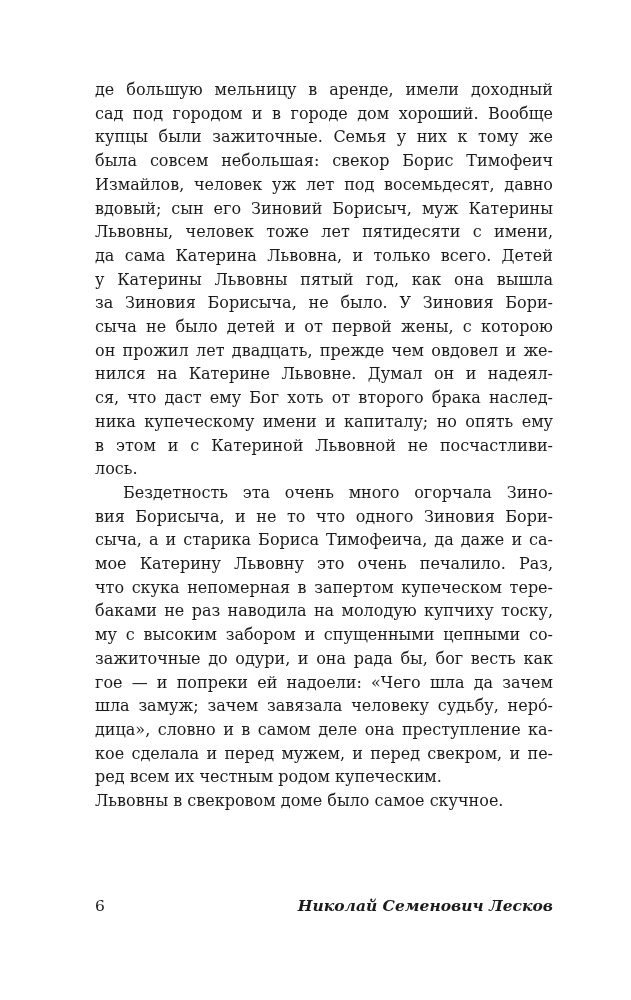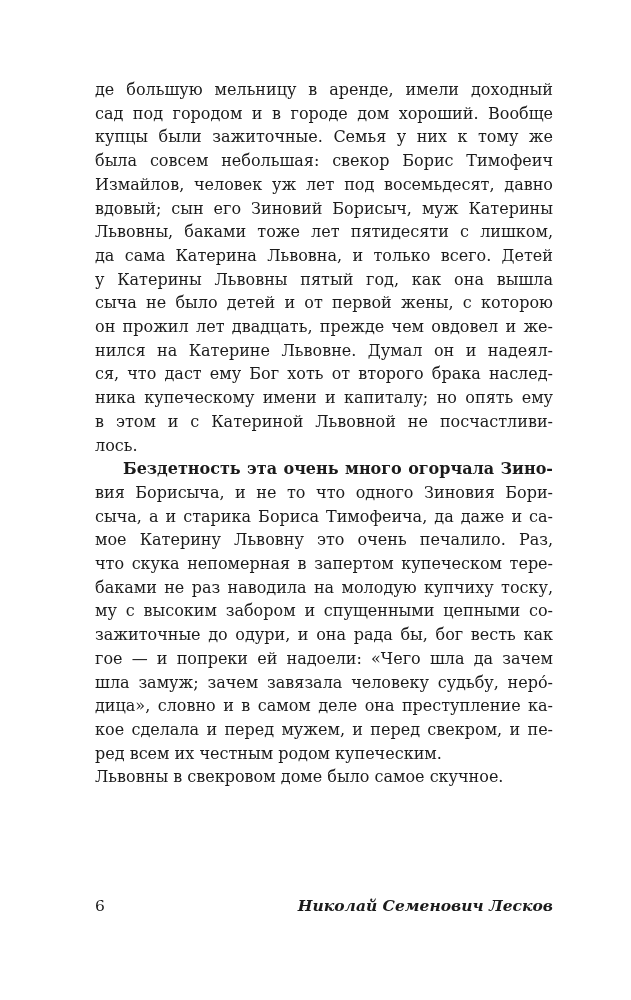--- a/index.html
+++ b/index.html
@@ -24,21 +24,21 @@
   .para { margin: 0; padding: 0; }
   .line {
     display: block;
     font-size: 16px;
     line-height: 23.7px;
     text-align: justify;
     text-align-last: justify;
     white-space: normal;
   }
   .line.end { text-align-last: left; }
-  .line.indent { text-indent: 28px; font-weight: bold; }
+  .line.indent { text-indent: 28px; }
   .page-footer {
     position: absolute;
     left: 95px;
     width: 458px;
     top: 896px;
     display: flex;
     justify-content: space-between;
     align-items: baseline;
     font-size: 15.5px;
     color: #1b1b1b;
@@ -52,23 +52,24 @@
 
   <main class="text-block">
 
     <p class="para">
       <span class="line">де большую мельницу в аренде, имели доходный</span>
       <span class="line">сад под городом и в городе дом хороший. Вообще</span>
       <span class="line">купцы были зажиточные. Семья у них к тому же</span>
       <span class="line">была совсем небольшая: свекор Борис Тимофеич</span>
       <span class="line">Измайлов, человек уж лет под восемьдесят, давно</span>
       <span class="line">вдовый; сын его Зиновий Борисыч, муж Катерины</span>
-      <span class="line">Львовны, баками тоже лет пятидесяти с лишком,</span>
+      <span class="line">Львовны, человек тоже лет пятидесяти с имени,</span>
       <span class="line">да сама Катерина Львовна, и только всего. Детей</span>
       <span class="line">у Катерины Львовны пятый год, как она вышла</span>
+      <span class="line">за Зиновия Борисыча, не было. У Зиновия Бори-</span>
       <span class="line">сыча не было детей и от первой жены, с которою</span>
       <span class="line">он прожил лет двадцать, прежде чем овдовел и же-</span>
       <span class="line">нился на Катерине Львовне. Думал он и надеял-</span>
       <span class="line">ся, что даст ему Бог хоть от второго брака наслед-</span>
       <span class="line">ника купеческому имени и капиталу; но опять ему</span>
       <span class="line">в этом и с Катериной Львовной не посчастливи-</span>
       <span class="line end">лось.</span>
     </p>
 
     <p class="para">

